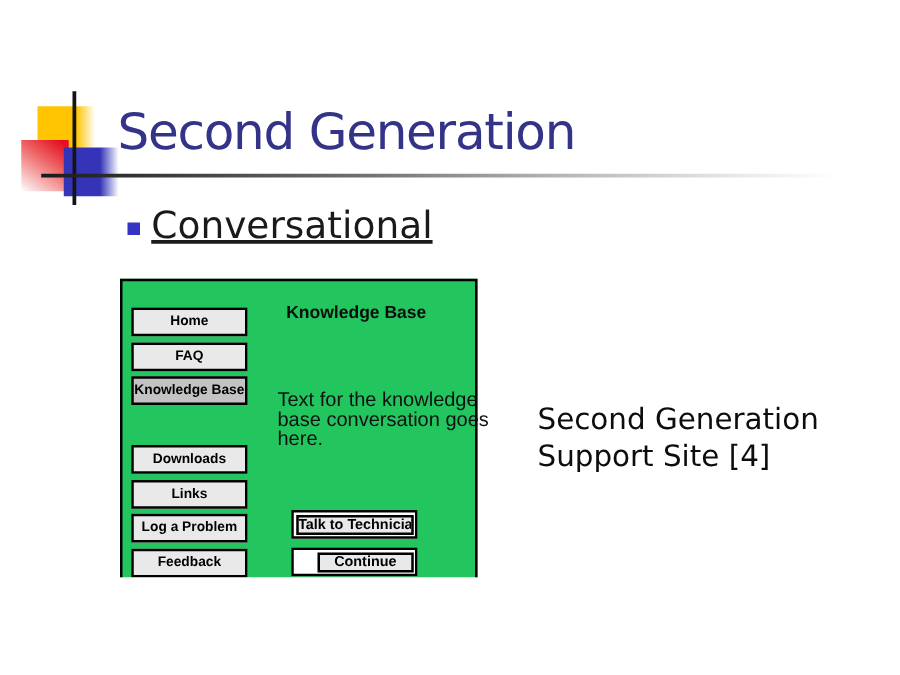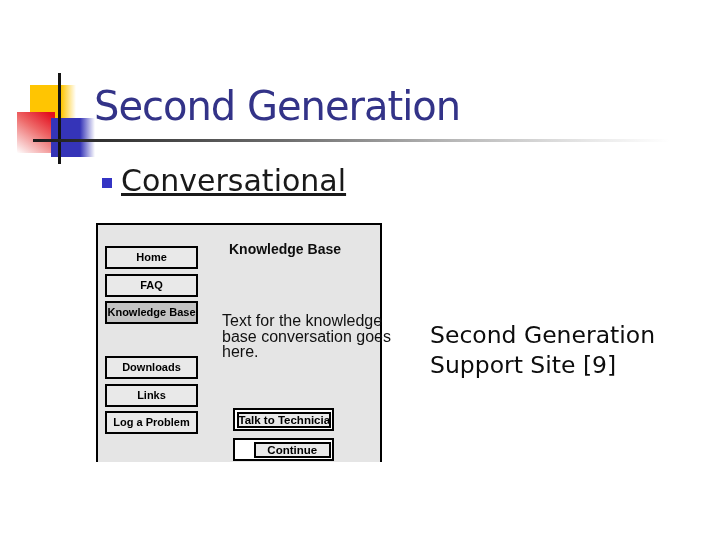--- a/index.html
+++ b/index.html
@@ -22,21 +22,21 @@
   #page-title{
     position:absolute;left:94px;top:85px;font-size:40px;line-height:1.05;
     color:#333388;letter-spacing:-1px;white-space:nowrap;
   }
   #bullet-row{position:absolute;left:102px;top:163px;}
   #bullet-square{position:absolute;left:0;top:15px;width:10px;height:10px;background:#3434c4;}
   #bullet-label{position:absolute;left:19px;top:0;font-size:30px;color:#1a1a1a;white-space:nowrap;text-decoration:underline;}
   
   #mockup{
     position:absolute;left:96px;top:223px;width:286px;height:284px;
-    border:2px solid #000;background:#e5e5e5;box-sizing:border-box;
+    border:2px solid #000;background:#22c55e;box-sizing:border-box;
     font-family:"Liberation Sans",sans-serif;
   }
   .nav-btn{
     position:absolute;left:7px;width:93px;height:23px;box-sizing:border-box;
     border:2px solid #000;background:#e9e9e9;color:#000;
     font-size:11px;font-weight:bold;text-align:center;line-height:19px;
     white-space:nowrap;overflow:hidden;cursor:pointer;
   }
   .nav-btn.selected{background:#c3c3c3;}
   #mockup-heading{
@@ -83,35 +83,36 @@
     <div id="bullet-label">Conversational</div>
   </div>
 
   <div id="mockup">
     <div class="nav-btn" style="top:21px">Home</div>
     <div class="nav-btn" style="top:48.5px">FAQ</div>
     <div class="nav-btn selected" style="top:76px">Knowledge Base</div>
     <div class="nav-btn" style="top:131px">Downloads</div>
     <div class="nav-btn" style="top:186px">Log a Problem</div>
     <div class="nav-btn" style="top:158.5px">Links</div>
+    <div class="nav-btn" style="top:213.5px">Feedback</div>
 
     <div id="mockup-heading">Knowledge Base</div>
 
     <div id="mockup-body">
       <span>Text for the knowledge</span>
       <span>base conversation goes</span>
       <span>here.</span>
     </div>
 
     <div class="action-btn" id="btn-talk">
       <div class="inner">Talk to Technician</div>
     </div>
     <div class="action-btn" id="btn-continue">
       <div class="inner">Continue</div>
     </div>
   </div>
 
   <div id="caption">
     <div>Second Generation</div>
-    <div>Support Site [9]</div>
+    <div>Support Site [4]</div>
   </div>
 
 </div>
 
 </body></html>

